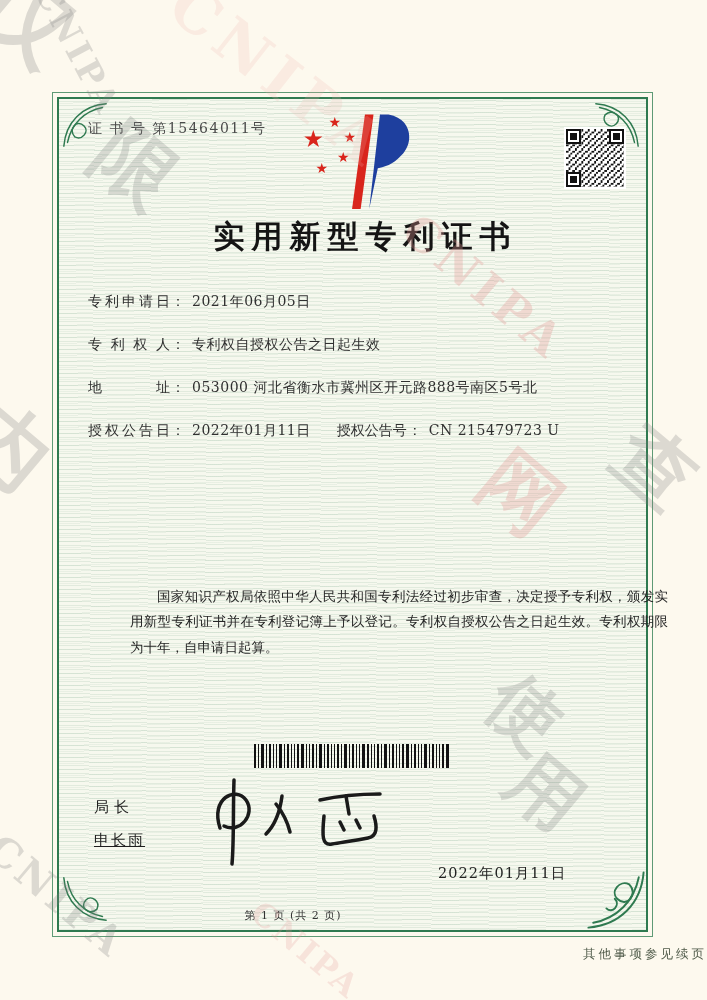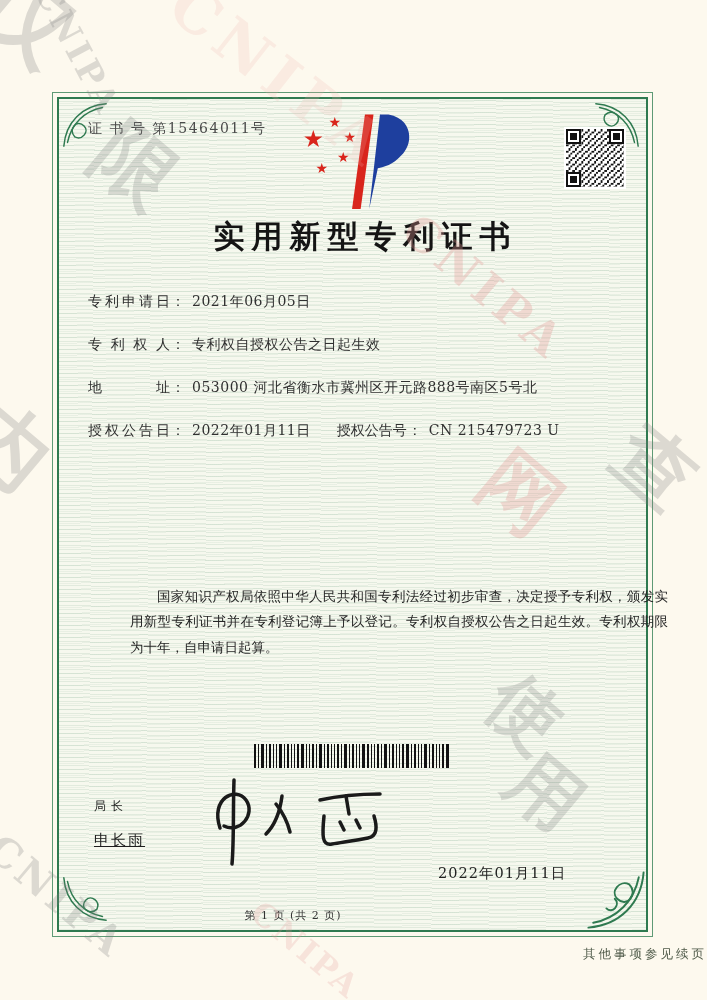--- a/index.html
+++ b/index.html
@@ -59,21 +59,21 @@
   .paras {
     position:absolute; left:86px; top:584px; width:538px; z-index:3;
     font-size:13.5px; line-height:1.88; color:#262626; text-align:justify;margin-left:44px;
   }
   .paras p { text-indent:2em; margin-bottom:9px; }
 
   
   .barcode { position:absolute; left:254px; top:744px; width:196px; height:24px; z-index:3; }
 
   
-  .signer-title { position:absolute; left:94px; top:798px; z-index:3; font-size:12px; letter-spacing:5px; color:#1d1d1d; }
+  .signer-title { position:absolute; left:94px; top:798px; z-index:3; font-size:15px; letter-spacing:5px; color:#1d1d1d; }
   .signer-name  { position:absolute; left:94px; top:831px; z-index:3; font-size:15px; letter-spacing:2px; color:#1d1d1d;text-decoration:underline; }
   .signature { position:absolute; left:182px; top:770px; width:250px; height:100px; z-index:3; }
 
   .issue-date { position:absolute; left:438px; top:864px; z-index:3; font-size:14.5px; letter-spacing:1px; color:#222; }
   .page-no {
     position:absolute; left:57px; top:908px; width:472px; z-index:3;
     text-align:center; font-size:11px; letter-spacing:1px; color:#333;
   }
   .footer-note {
     position:absolute; left:0; top:946px; width:707px; z-index:3;

